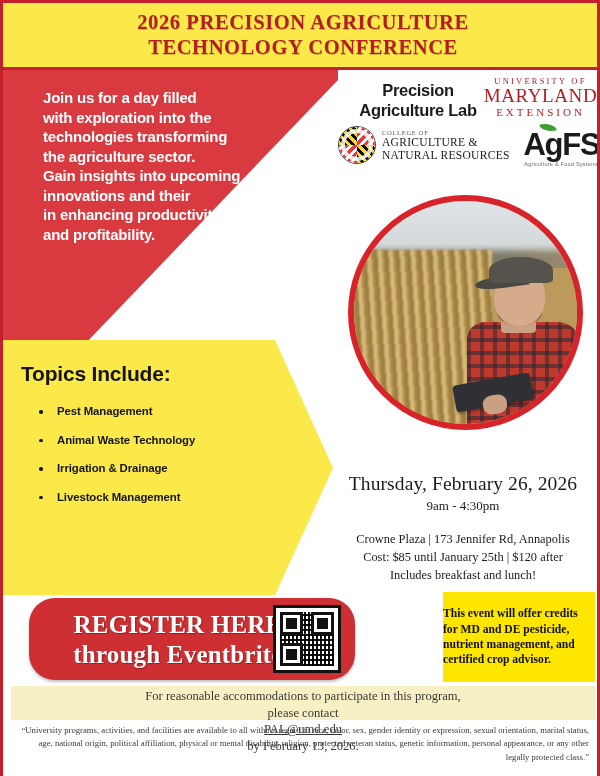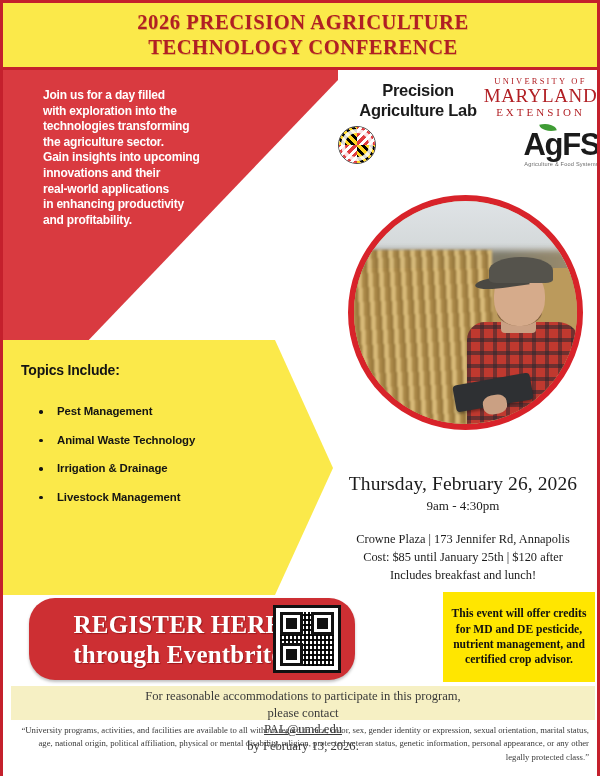--- a/index.html
+++ b/index.html
@@ -44,21 +44,21 @@
   
   .intro-block{
     position:absolute;left:0;top:70px;width:335px;height:276px;
     background:#d93a40;
     clip-path:polygon(0 0, 100% 0, 100% 10px, 80px 276px, 0 276px);
   }
   .intro-text{
     position:absolute;left:40px;top:88px;width:260px;
     color:#ffffff;
     font-weight:bold;
-    font-size:12px;
+    font-size:15px;
     line-height:1.30;
     letter-spacing:-.2px;
   }
   .intro-text span{display:block;}
 
   
   .logos{position:absolute;left:335px;top:74px;width:265px;height:120px;}
   .pal-lab{
     position:absolute;left:10px;top:6px;width:140px;
     text-align:center;
@@ -137,21 +137,21 @@
   .photo .hand{position:absolute;left:20%;bottom:10%;width:18%;height:10%;background:#caa083;border-radius:40%;transform:rotate(-10deg);}
 
   
   .topics-panel{
     position:absolute;left:0;top:340px;width:330px;height:255px;
     background:#fbe94a;
     clip-path:polygon(0 0, 272px 0, 330px 128px, 272px 255px, 0 255px);
   }
   .topics-title{
     position:absolute;left:18px;top:362px;
-    font-size:14px;font-weight:bold;color:#141414;letter-spacing:-.2px;
+    font-size:21px;font-weight:bold;color:#141414;letter-spacing:-.2px;
   }
   .topics-list{
     position:absolute;left:36px;top:405px;width:270px;
     margin:0;padding:0;list-style:none;
   }
   .topics-list li{
     font-size:11.4px;color:#141414;font-weight:600;
     letter-spacing:-.1px;
     margin-bottom:16.5px;
     padding-left:18px;position:relative;
@@ -202,21 +202,21 @@
   .qr .e2{right:0;top:0;}
   .qr .e3{left:0;bottom:0;}
 
   
   .credits{
     position:absolute;left:440px;top:592px;width:152px;height:90px;
     background:#ffe600;
     display:flex;align-items:center;justify-content:center;
   }
   .credits p{
-    margin:0;text-align:center;
+    margin:0;
     font-family:"Liberation Serif",serif;font-weight:bold;
     font-size:11.6px;line-height:1.32;color:#111;
   }
 
   
   .accom-band{
     position:absolute;left:8px;top:686px;width:584px;height:34px;
     background:#f6f0c4;
   }
   .accom{
@@ -244,21 +244,20 @@
   </div>
 
   <div class="intro-block"></div>
   <div class="intro-text">
     <span>Join us for a day filled</span>
     <span>with exploration into the</span>
     <span>technologies transforming</span>
     <span>the agriculture sector.</span>
     <span>Gain insights into upcoming</span>
     <span>innovations and their</span>
-    <span>real-world applications</span>
     <span>in enhancing productivity</span>
     <span>and profitability.</span>
   </div>
 
   <div class="logos">
 
     <div class="pal-lab">
       <span>Precision</span>
       <span>Agriculture Lab</span>
     </div>
@@ -269,20 +268,25 @@
       <span class="u3">EXTENSION</span>
     </div>
 
     <div class="canr">
       <div class="seal">
         <span class="q q1"></span>
           <span class="q q2"></span>
         <span class="q q3"></span>
           <span class="q q4"></span>
         <span class="ring"></span>
+      </div>
+      <div class="canr-txt">
+        <span class="c1">COLLEGE OF</span>
+        <span class="c2">AGRICULTURE &amp;</span>
+        <span class="c2">NATURAL RESOURCES</span>
       </div>
     </div>
 
     <div class="agfs">
       <div class="mark">
         <span class="leaf"></span>
         <span>AgFS</span>
       </div>
       <div class="sub">Agriculture &amp; Food Systems</div>
     </div>

